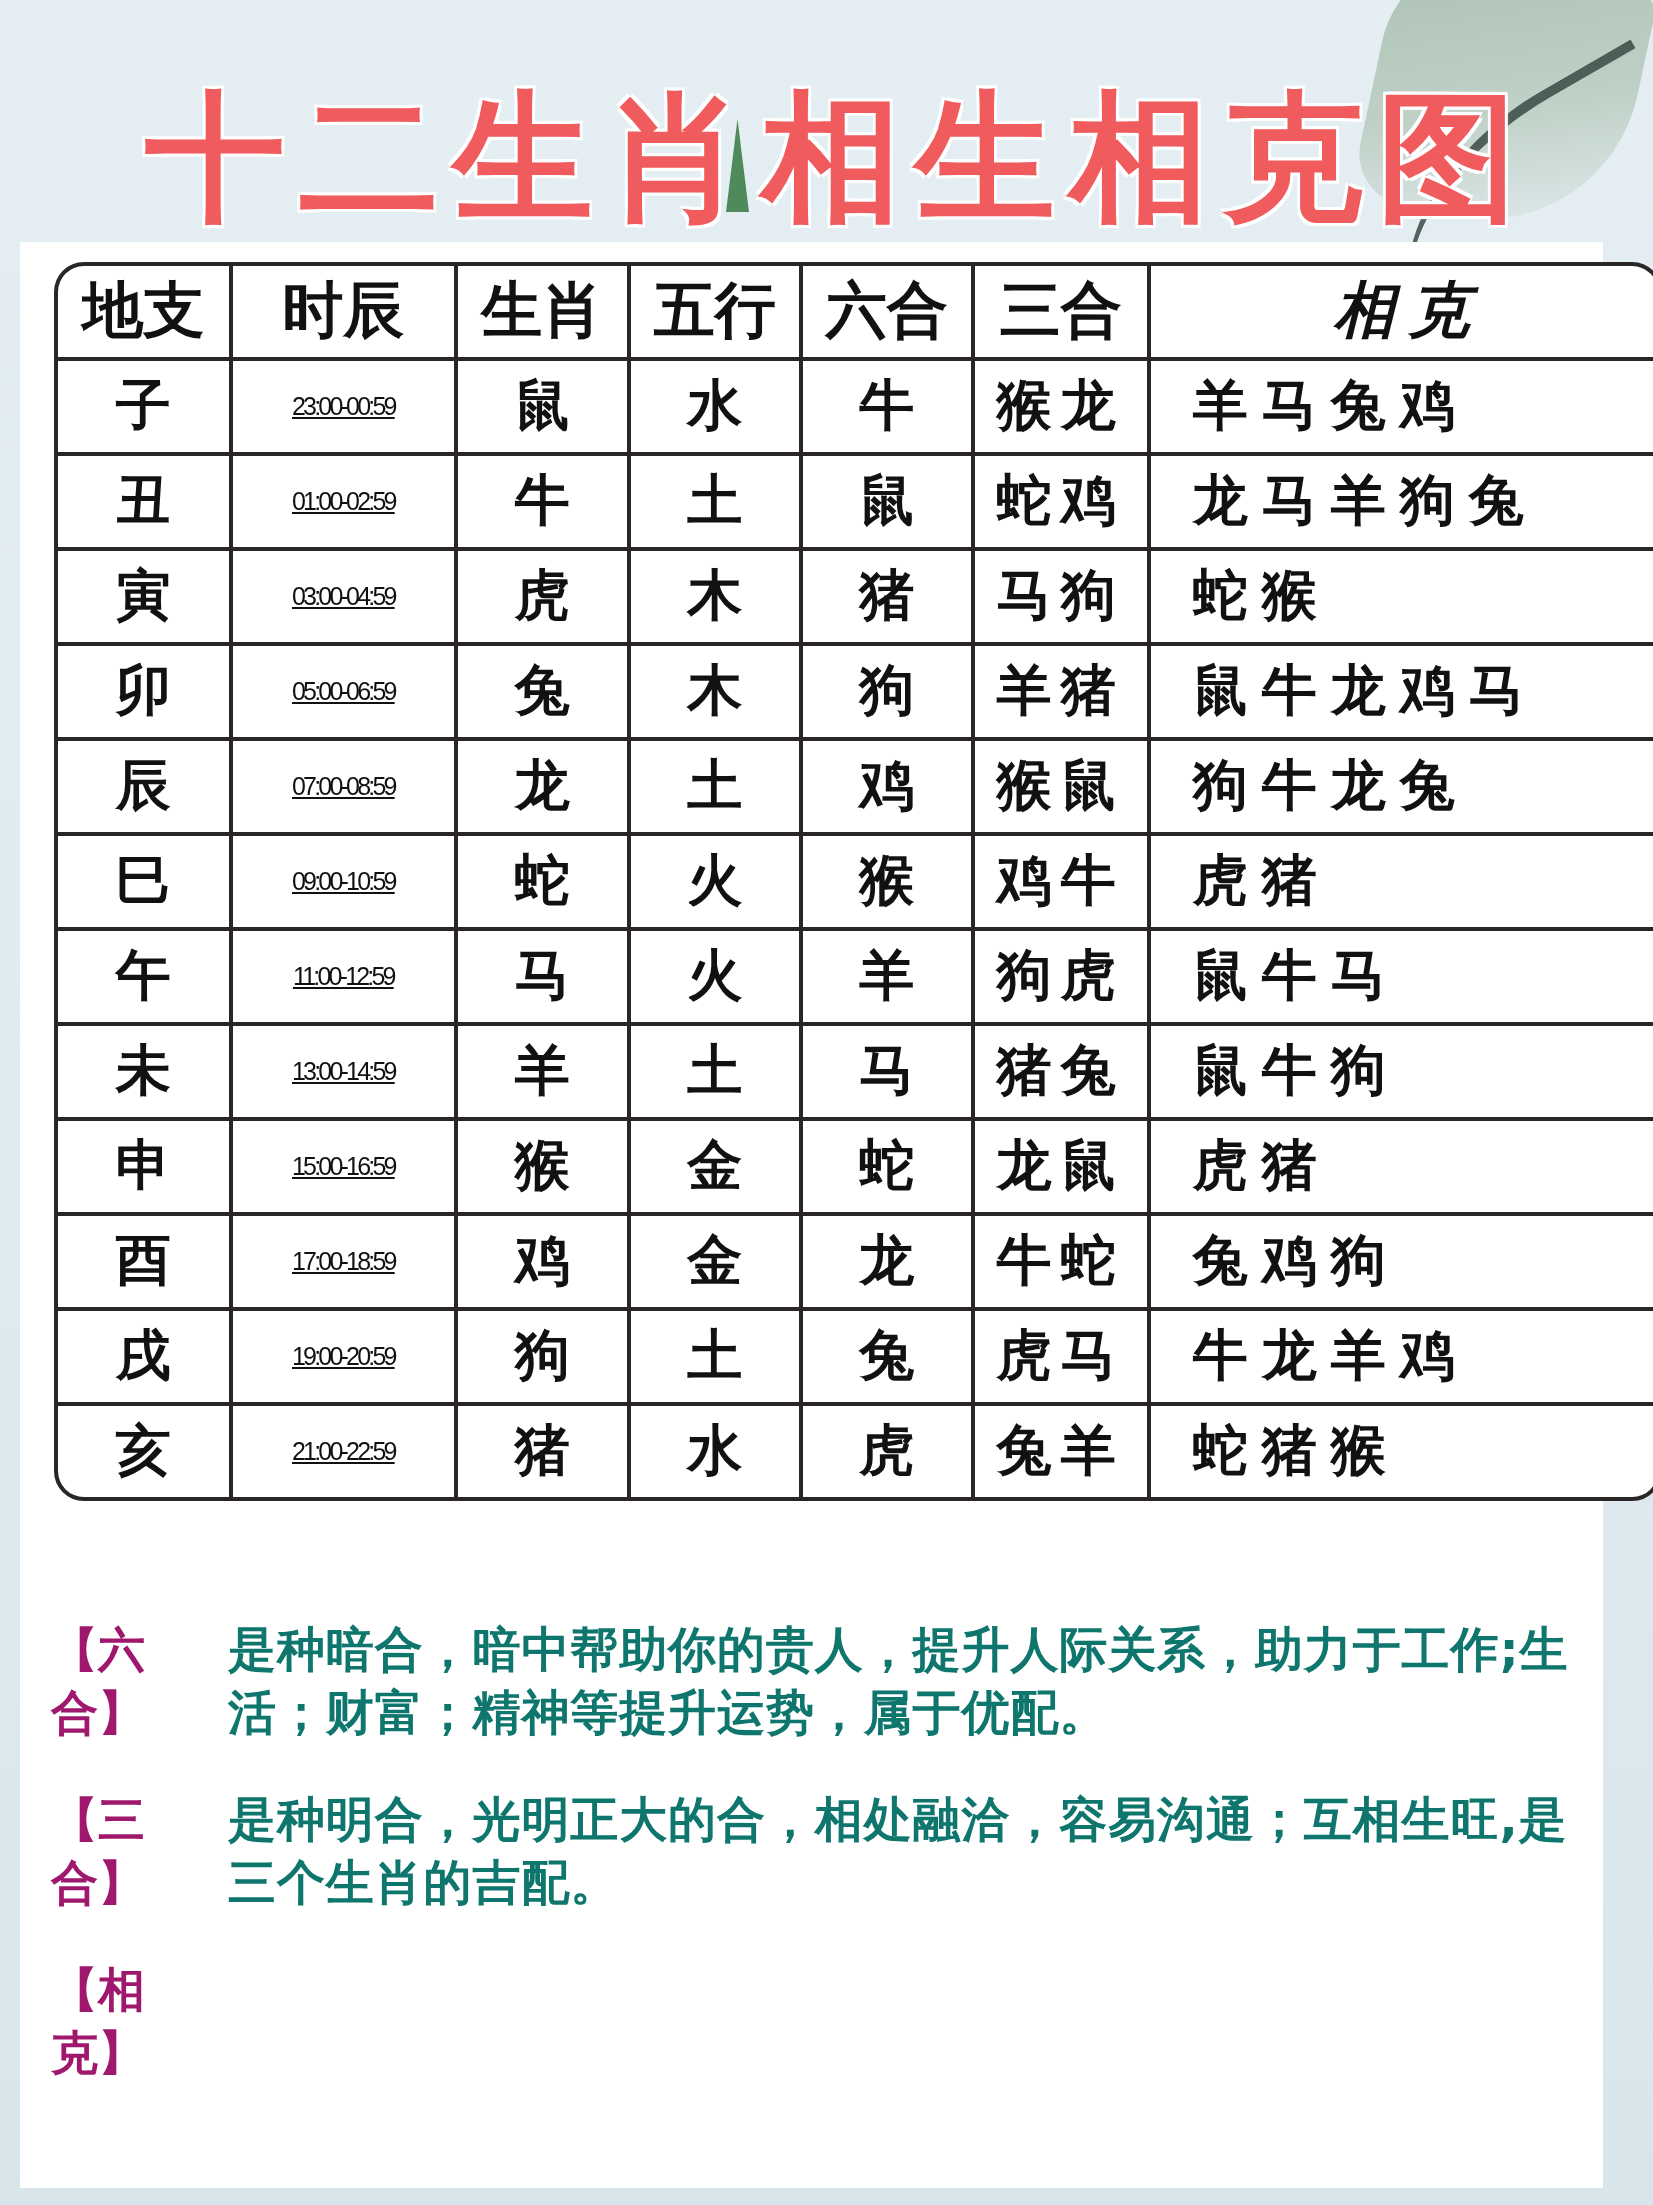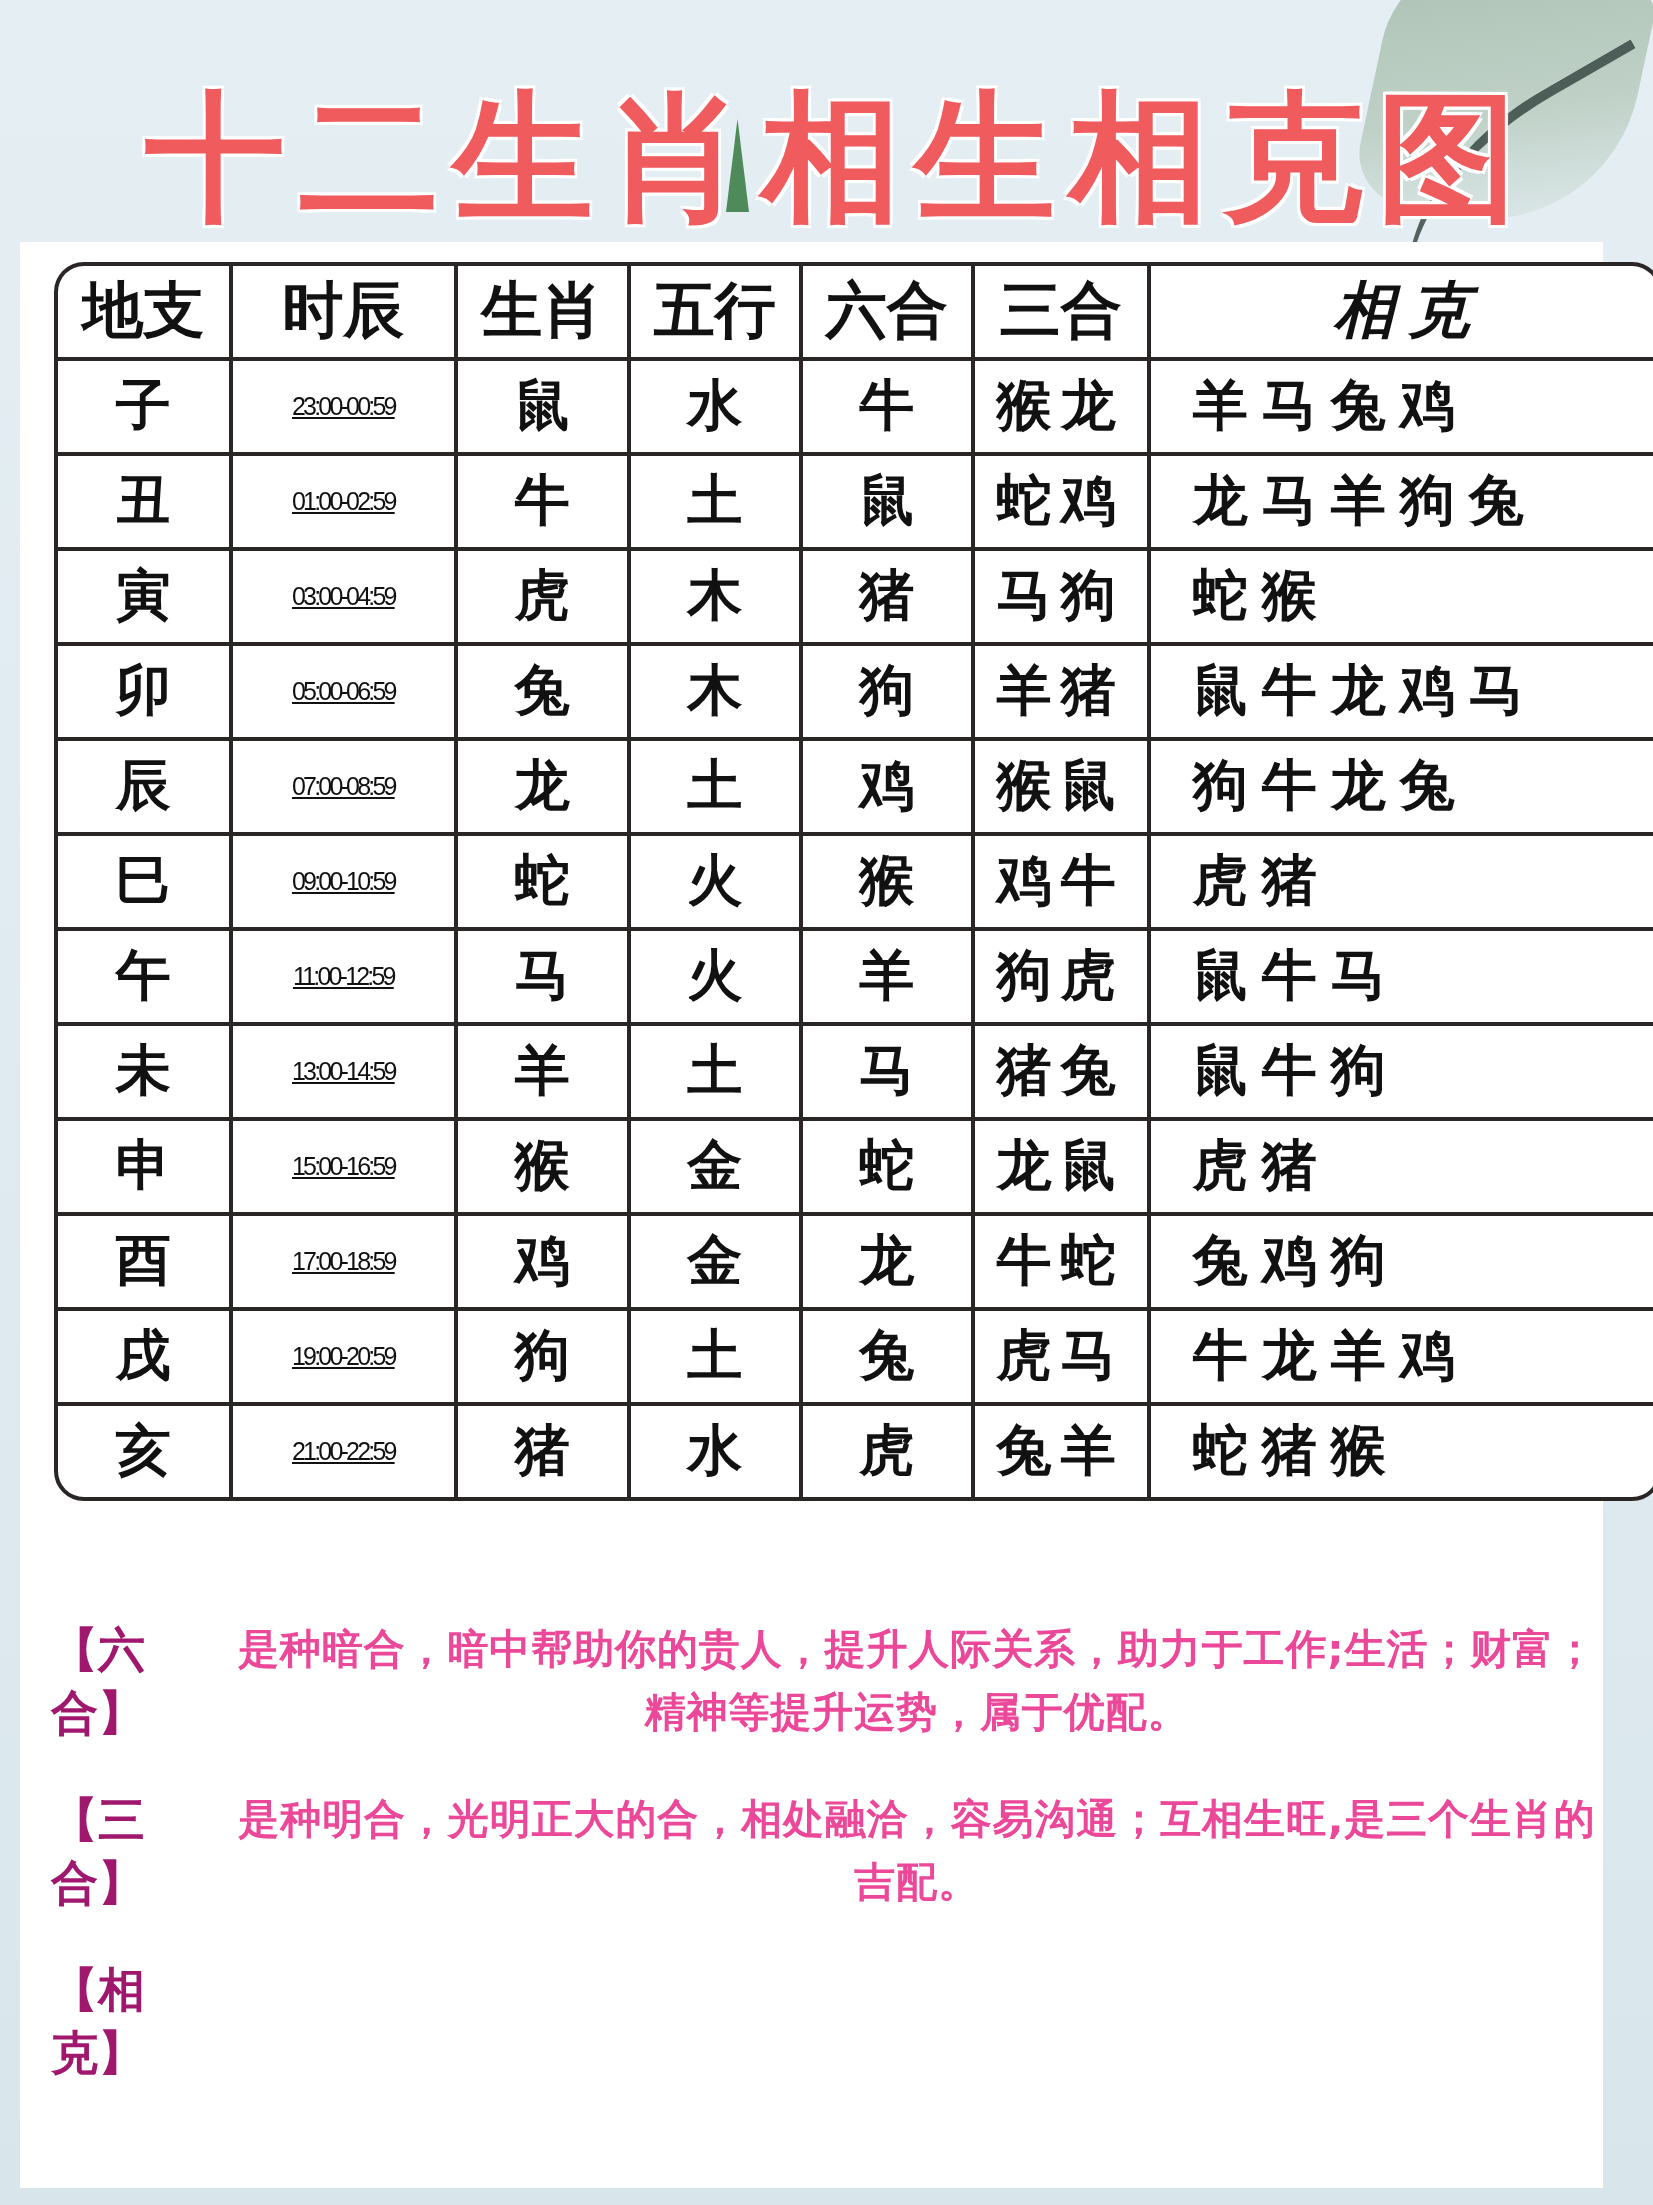--- a/index.html
+++ b/index.html
@@ -50,22 +50,22 @@
   td.ke, th.ke { text-align: left; padding-left: 42px; letter-spacing: 14px; }
   th.ke { text-align: center; padding-left: 8px; font-style: italic; }
   td.sanhe { letter-spacing: 9.3px; }
   .notes { position: absolute; left: 51px; top: 1618px; width: 1555px; }
   .note { display: flex; margin-bottom: 44px; }
   .note-label {
     flex: 0 0 177px; font-size: 47px; font-weight: bold; color: #a0186e; line-height: 63px;
     font-family: "DejaVu Sans", sans-serif;
   }
   .note-text {
-    flex: 1; font-size: 41px; font-weight: bold; color: #ec4899; line-height: 63px;
-    font-family: "DejaVu Sans", sans-serif; letter-spacing: 0.9px; text-align: center;
+    flex: 1; font-size: 48px; font-weight: bold; color: #0f766e; line-height: 63px;
+    font-family: "DejaVu Sans", sans-serif; letter-spacing: 0.9px;
   }
 </style>
 </head>
 <body>
 
 <div class="leaf"></div>
 <div class="stem"></div>
 <div class="leaf-small"></div>
 
 <h1 class="title" style="margin:0;">十二生肖相生相克图</h1>

